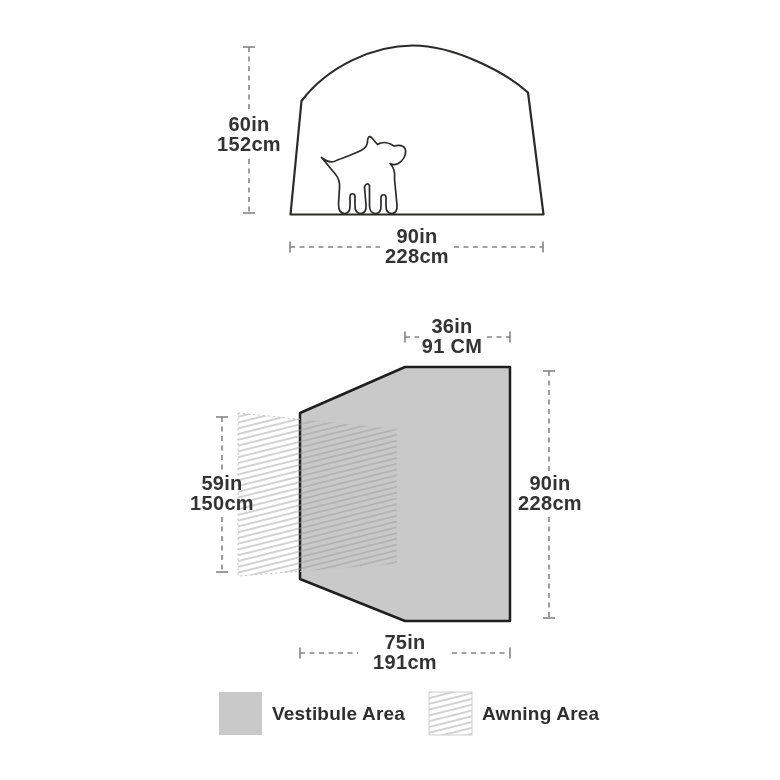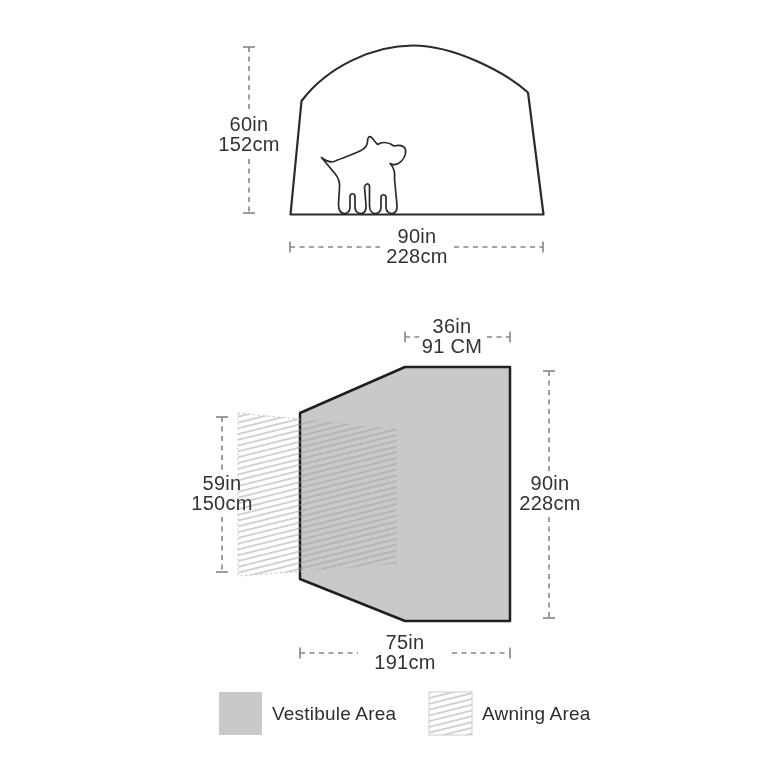--- a/index.html
+++ b/index.html
@@ -1,17 +1,17 @@
 <!DOCTYPE html>
 <html><head>
 <meta charset="utf-8">
 <style>
   html,body{margin:0;padding:0;background:#ffffff;}
   .canvas{position:relative;width:780px;height:780px;background:#ffffff;overflow:hidden;
-          font-family:"Liberation Sans", sans-serif;}
+          font-family:"Liberation Sans", sans-serif;font-weight:bold;}
   svg{display:block;}
   .dim-text{font-family:"Liberation Sans", sans-serif;font-size:20px;fill:#333333;
             letter-spacing:0.3px;text-anchor:middle;}
   .legend-text{font-family:"Liberation Sans", sans-serif;font-size:19px;fill:#2e2e2e;
                letter-spacing:0.2px;}
   .dim-line{stroke:#858585;stroke-width:1.6;stroke-dasharray:5 4.5;fill:none;}
   .dim-cap{stroke:#858585;stroke-width:1.6;fill:none;}
   .outline{stroke:#2b2a29;fill:#ffffff;}
 </style>
 </head>

